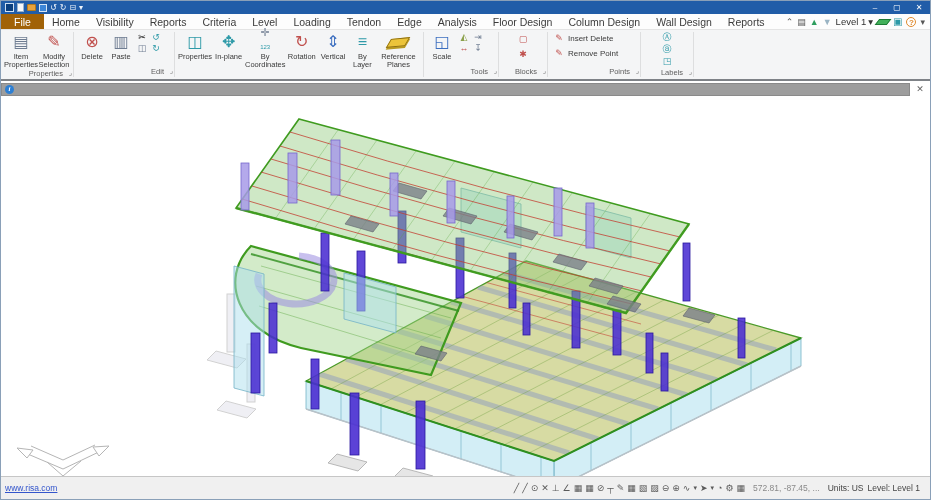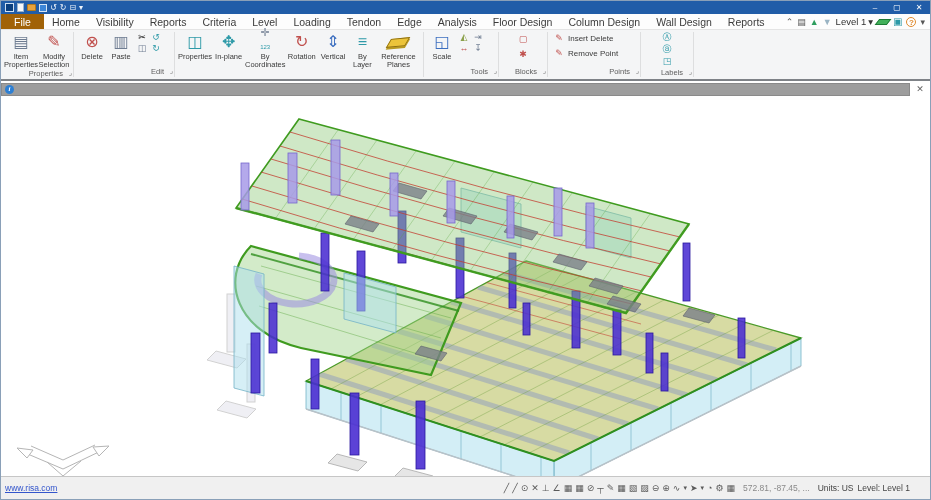--- a/index.html
+++ b/index.html
@@ -58,21 +58,21 @@
   .canvas{flex:1;position:relative;background:#fff;overflow:hidden;}
   .canvas svg{position:absolute;left:0;top:0;}
 
   
   .statusbar{height:14px;background:#f0f0f0;border-top:1px solid #c6c6c6;display:flex;align-items:center;font-size:8.5px;color:#444;flex:0 0 auto;padding:11px 4px;}
   .weblink{color:#3355cc;text-decoration:underline;cursor:pointer;}
   .stools{display:flex;align-items:center;gap:3px;margin-left:auto;color:#5a5a5a;}
   .stool{font-size:9px;line-height:10px;cursor:default;}
   .scoord{color:#8a8a8a;margin:0 8px;white-space:nowrap;}
   .sunits{margin-right:4px;white-space:nowrap;}
-  .slevel{margin-right:16px;white-space:nowrap;}
+  .slevel{margin-right:6px;white-space:nowrap;}
 </style>
 </head>
 <body>
 
 <div class="app">
 
   <div class="tbar">
     <div class="qat">
       <span class="app-sq"></span>
       <span class="page-sq"></span>

